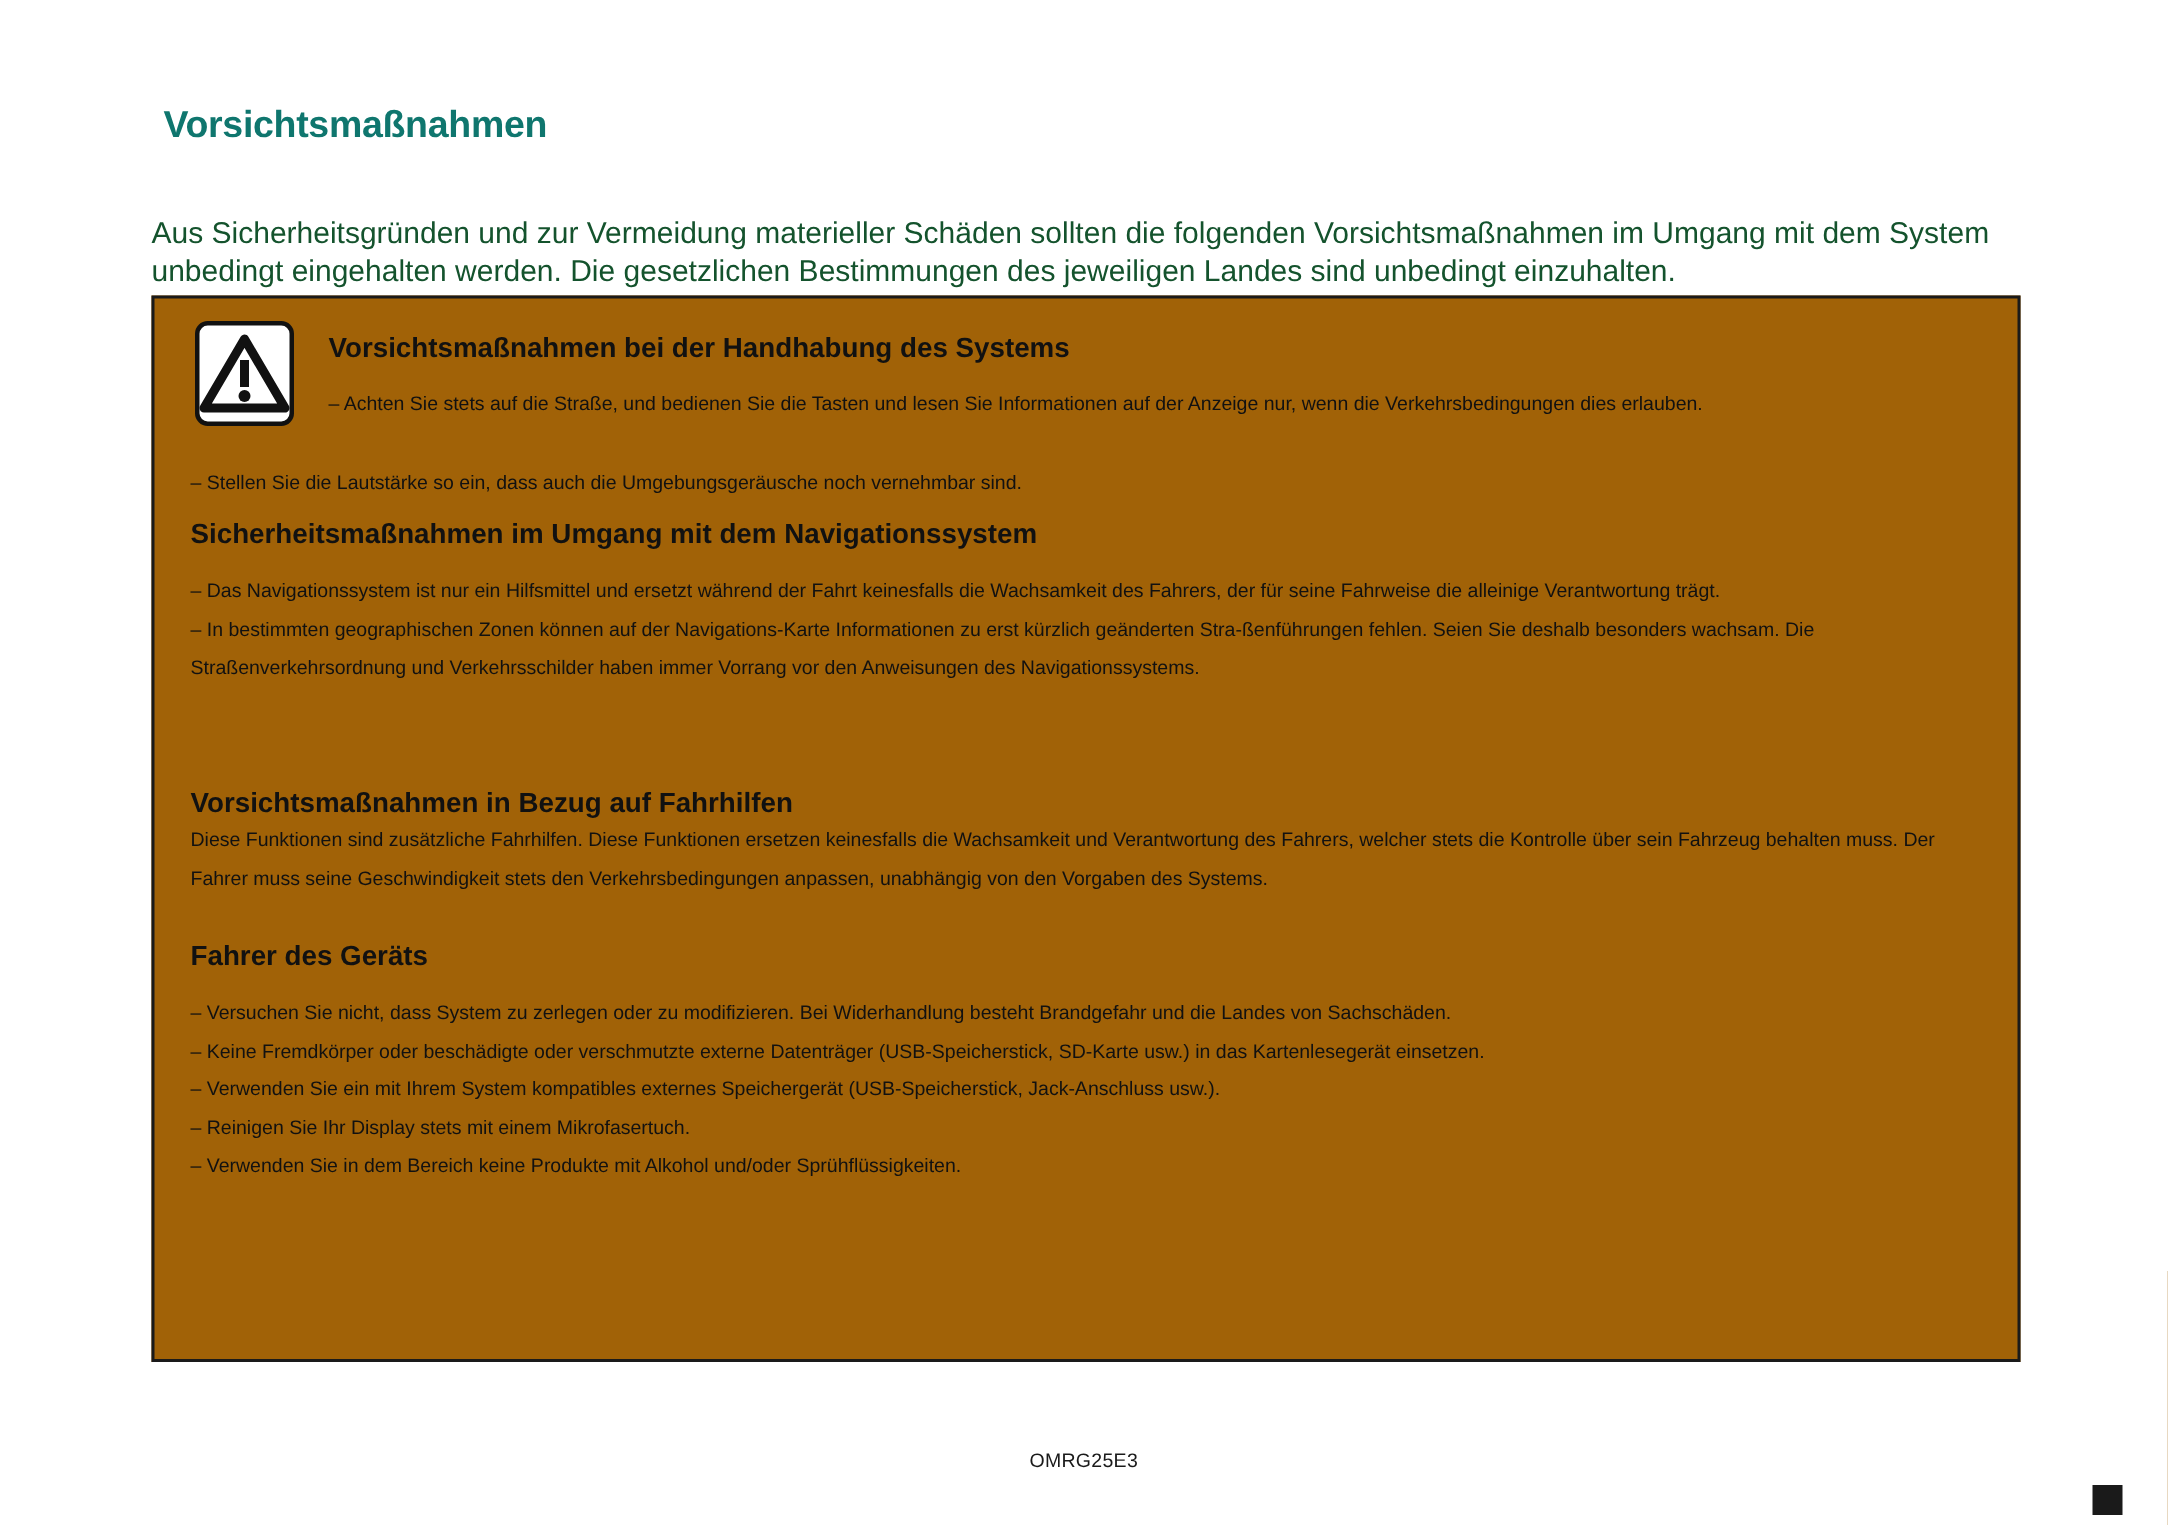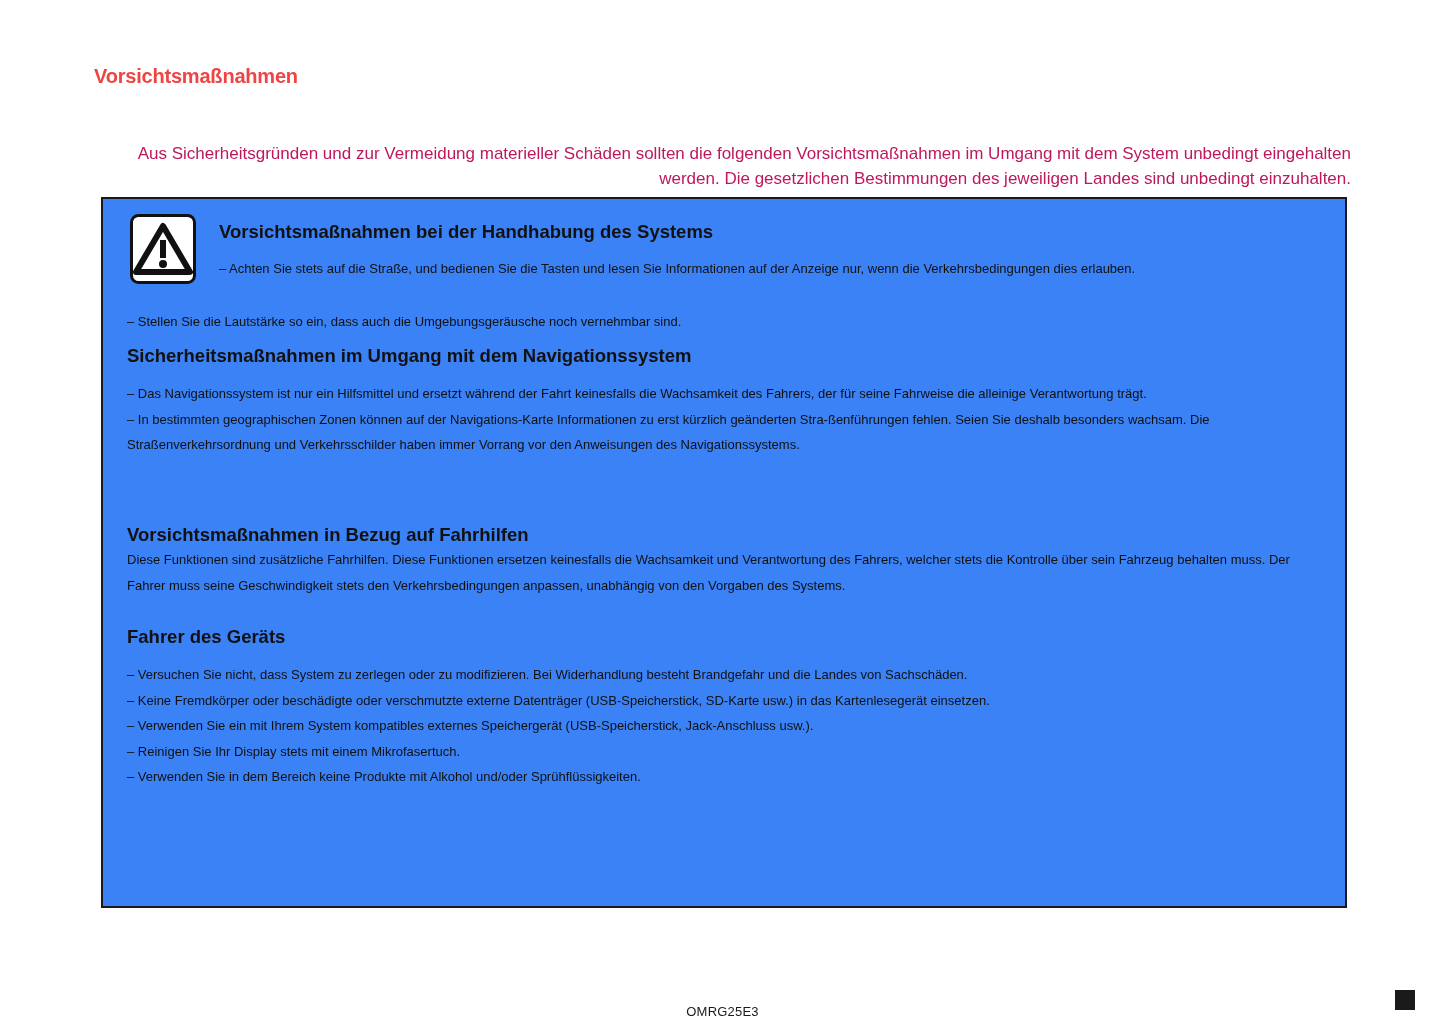--- a/index.html
+++ b/index.html
@@ -14,44 +14,43 @@
     color: #1a1a1a;
     position: relative;
     overflow: hidden;
   }
   .page {
     position: absolute;
     inset: 0;
   }
   .page-title {
     position: absolute;
-    left: 94px;
+    left: 109px;
     top: 52px;
-    font-size: 20px;
+    font-size: 25px;
     font-weight: bold;
     letter-spacing: -0.2px;
-    color: #ef4444;
+    color: #0f766e;
   }
   .intro {
     position: absolute;
     left: 101px;
     top: 124px;
     width: 1250px;
-    font-size: 17px;
+    font-size: 20px;
     line-height: 25px;
-    color: #be185d;
-    text-align: right;
+    color: #14532d;
   }
   .warn-box {
     position: absolute;
     left: 101px;
     top: 197px;
     width: 1246px;
     height: 711px;
-    background: #3b82f6;
+    background: #a16207;
     border: 2px solid #1a1a1a;
     box-sizing: border-box;
   }
   .warn-inner {
     position: relative;
     padding: 0;
     height: 100%;
   }
   .warn-icon {
     position: absolute;
@@ -96,21 +95,21 @@
     text-indent: -24px;
   }
   .hang0 {
     padding-left: 0;
     text-indent: 0;
   }
   .footer-code {
     position: absolute;
     left: 0;
     right: 0;
-    top: 1004px;
+    top: 966px;
     text-align: center;
     font-size: 13px;
     color: #1a1a1a;
     letter-spacing: 0.2px;
   }
   .corner-tab {
     position: absolute;
     right: 30px;
     bottom: 8px;
     width: 20px;

